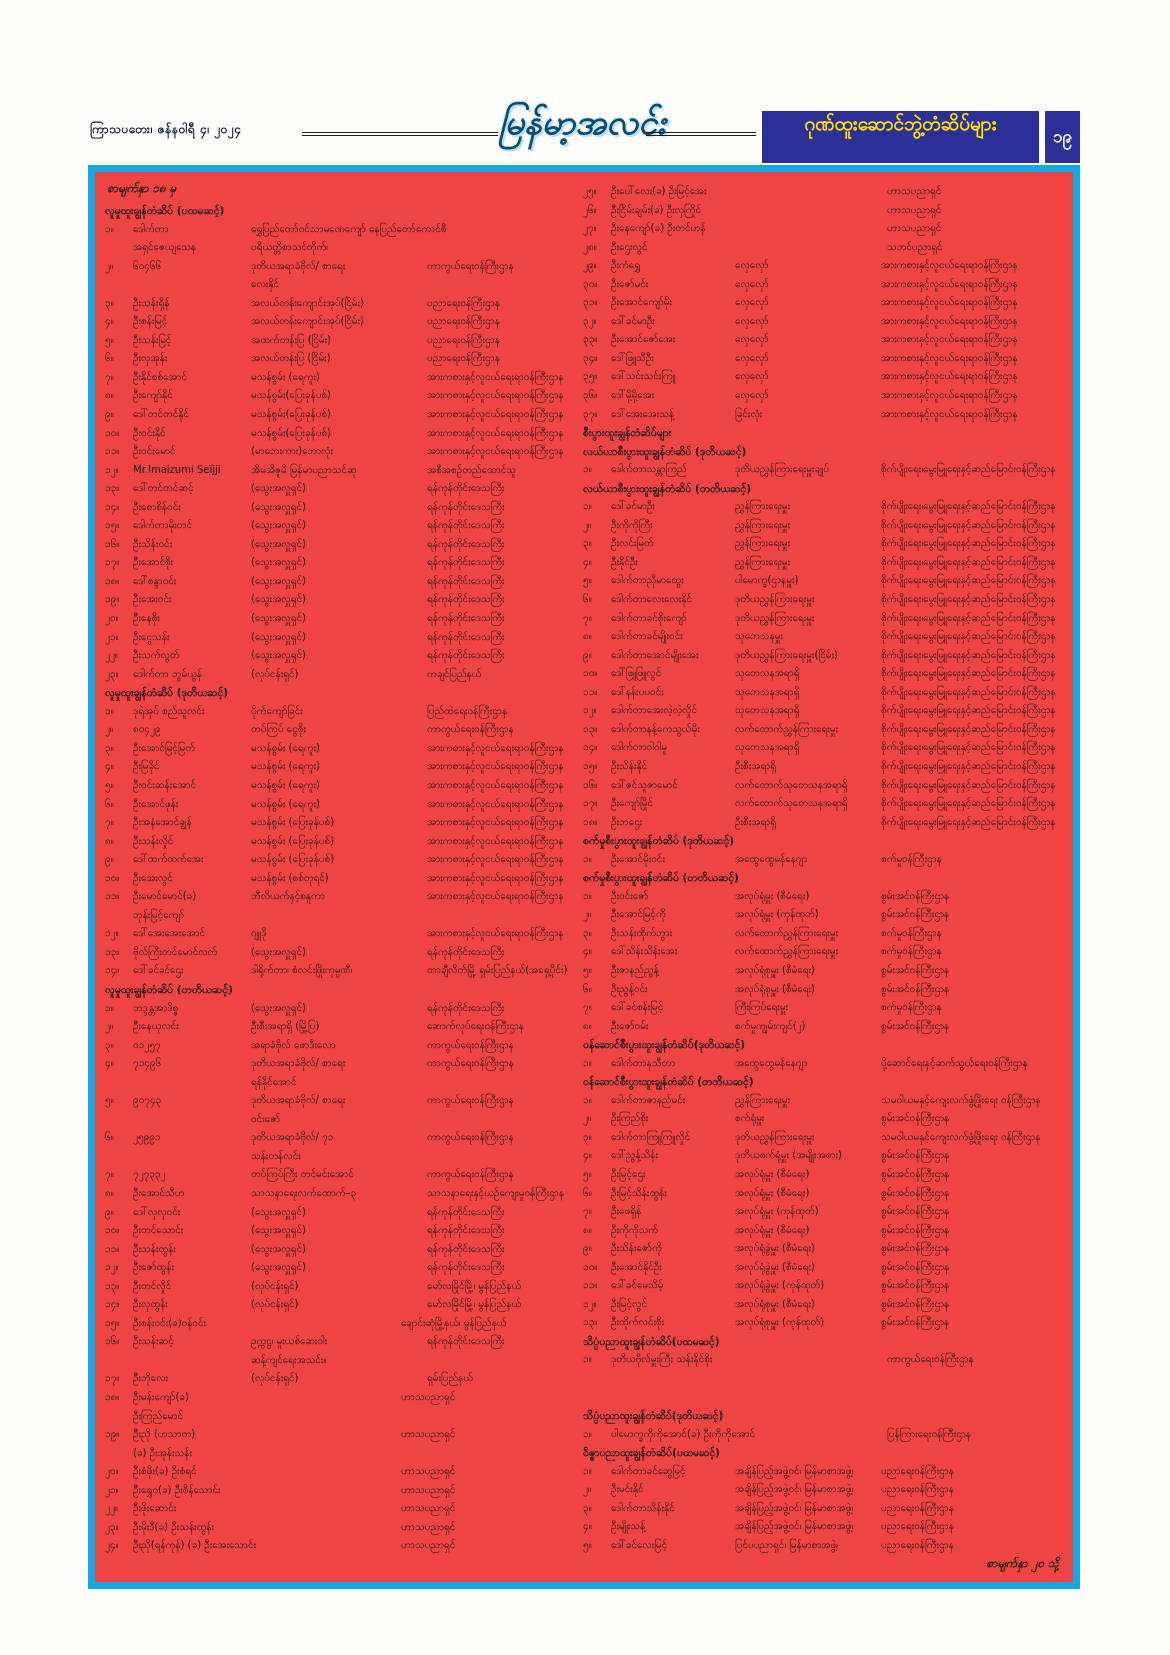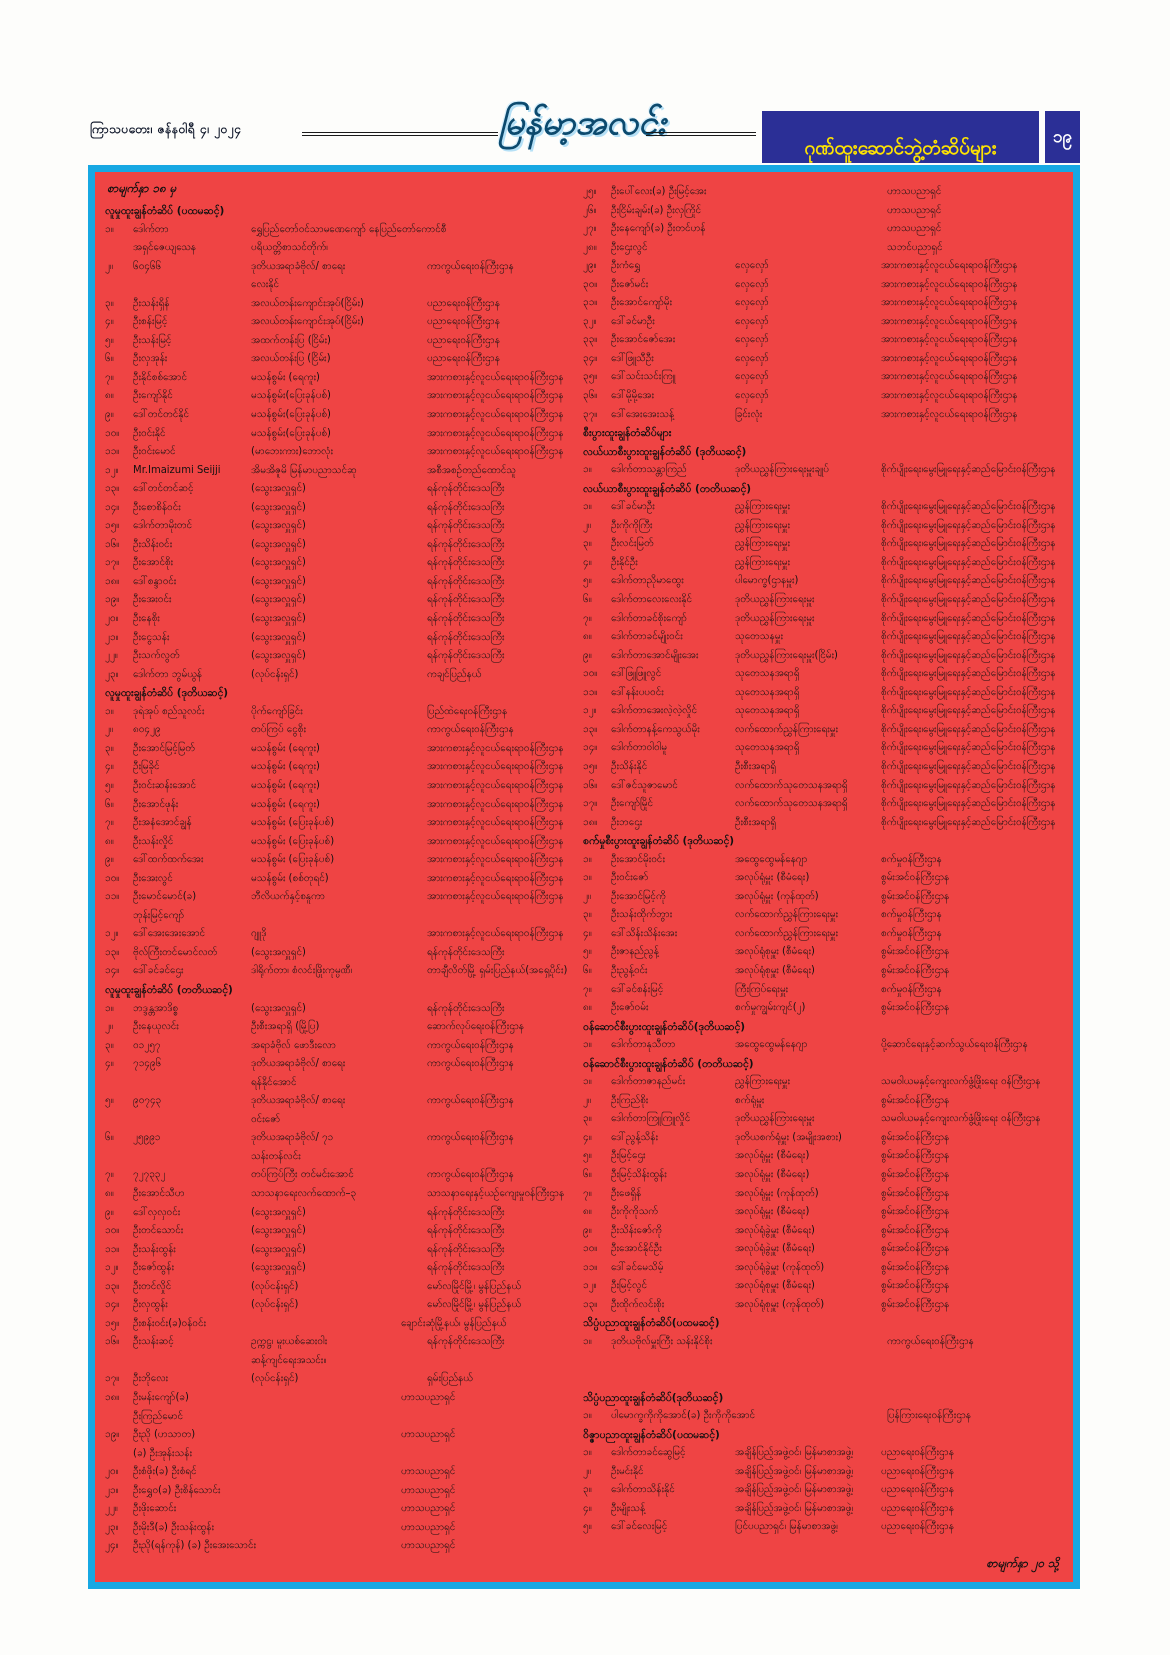--- a/index.html
+++ b/index.html
@@ -14,21 +14,21 @@
   }
   .dbl-rule{position:absolute;height:2px;border-top:1.5px solid #1a1a1a;border-bottom:1.5px solid #1a1a1a;}
   #rule-left{left:302px;top:132px;width:196px}
   #rule-right{left:646px;top:132px;width:110px}
   .brand{
     position:absolute;left:499px;top:100px;font-size:34px;font-weight:bold;font-style:italic;
     color:#0c4a6e;text-shadow:2px 2px 0 #b5e0f6,-1px -1px 0 #d8effb;white-space:nowrap;
   }
   .title-box{
     position:absolute;left:762px;top:111px;width:277px;height:52px;background:#2b2f96;
-    color:#ffe400;font-weight:bold;font-size:19px;display:flex;align-items:flex-end;
+    color:#ffe400;font-weight:bold;font-size:19px;display:flex;align-items:flex-start;
     justify-content:center;white-space:nowrap;overflow:hidden;
   }
   .pagenum-box{
     position:absolute;left:1045px;top:111px;width:35px;height:52px;background:#2b2f96;
     color:#ffffff;font-weight:bold;font-size:17px;display:flex;align-items:center;justify-content:center;
   }
   
   .frame{
     position:absolute;left:88px;top:165px;width:992px;height:1424px;background:#ef4444;
     border:7px solid #17a8e3;box-sizing:border-box;overflow:hidden;
@@ -628,20 +628,21 @@
         <span class="cell role">ဦးစီးအရာရှိ</span>
         <span class="cell dept">စိုက်ပျိုးရေး၊မွေးမြူရေးနှင့်ဆည်မြောင်းဝန်ကြီးဌာန</span>
       </div>
       <div class="sec">စက်မှုစီးပွားထူးချွန်တံဆိပ် (ဒုတိယဆင့်)</div>
       <div class="row">
         <span class="cell num">၁။</span>
         <span class="cell name">ဦးအောင်မိုးဝင်း</span>
         <span class="cell role">အထွေထွေမန်နေဂျာ</span>
         <span class="cell dept">စက်မှုဝန်ကြီးဌာန</span>
       </div>
+      <div class="sec">စက်မှုစီးပွားထူးချွန်တံဆိပ် (တတိယဆင့်)</div>
       <div class="row">
         <span class="cell num">၁။</span>
         <span class="cell name">ဦးဝင်းဇော်</span>
         <span class="cell role">အလုပ်ရုံမှူး (စီမံရေး)</span>
         <span class="cell dept">စွမ်းအင်ဝန်ကြီးဌာန</span>
       </div>
       <div class="row">
         <span class="cell num">၂။</span>
         <span class="cell name">ဦးအောင်မြင့်ကို</span>
         <span class="cell role">အလုပ်ရုံမှူး (ကုန်ထုတ်)</span>

